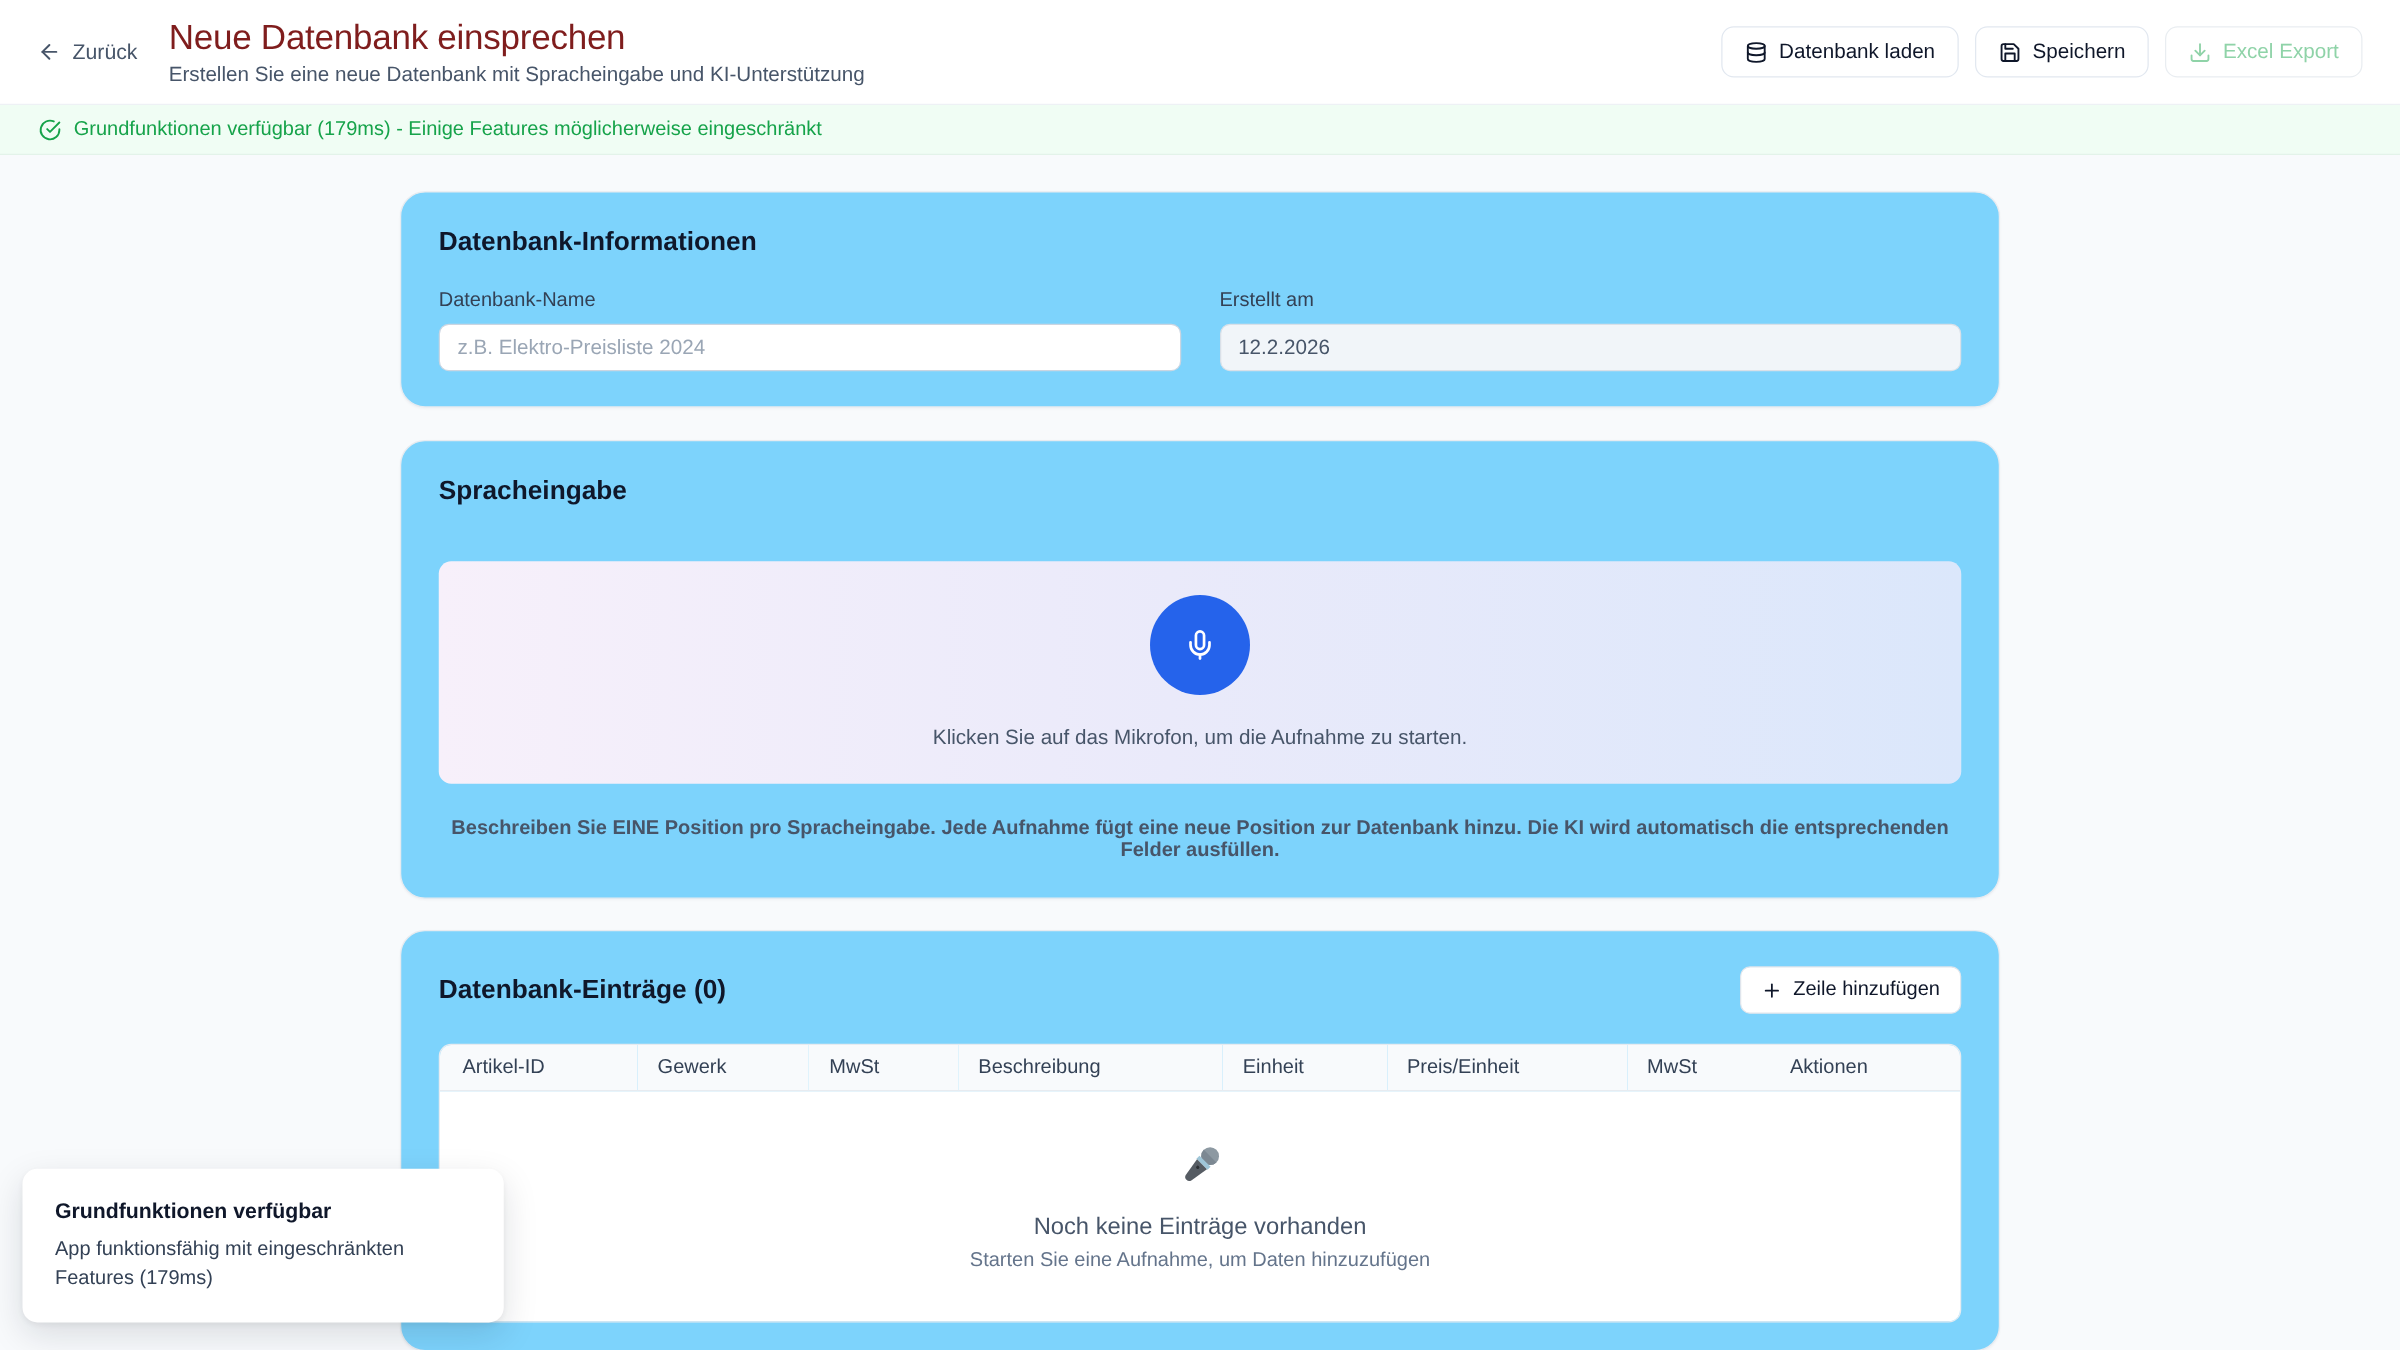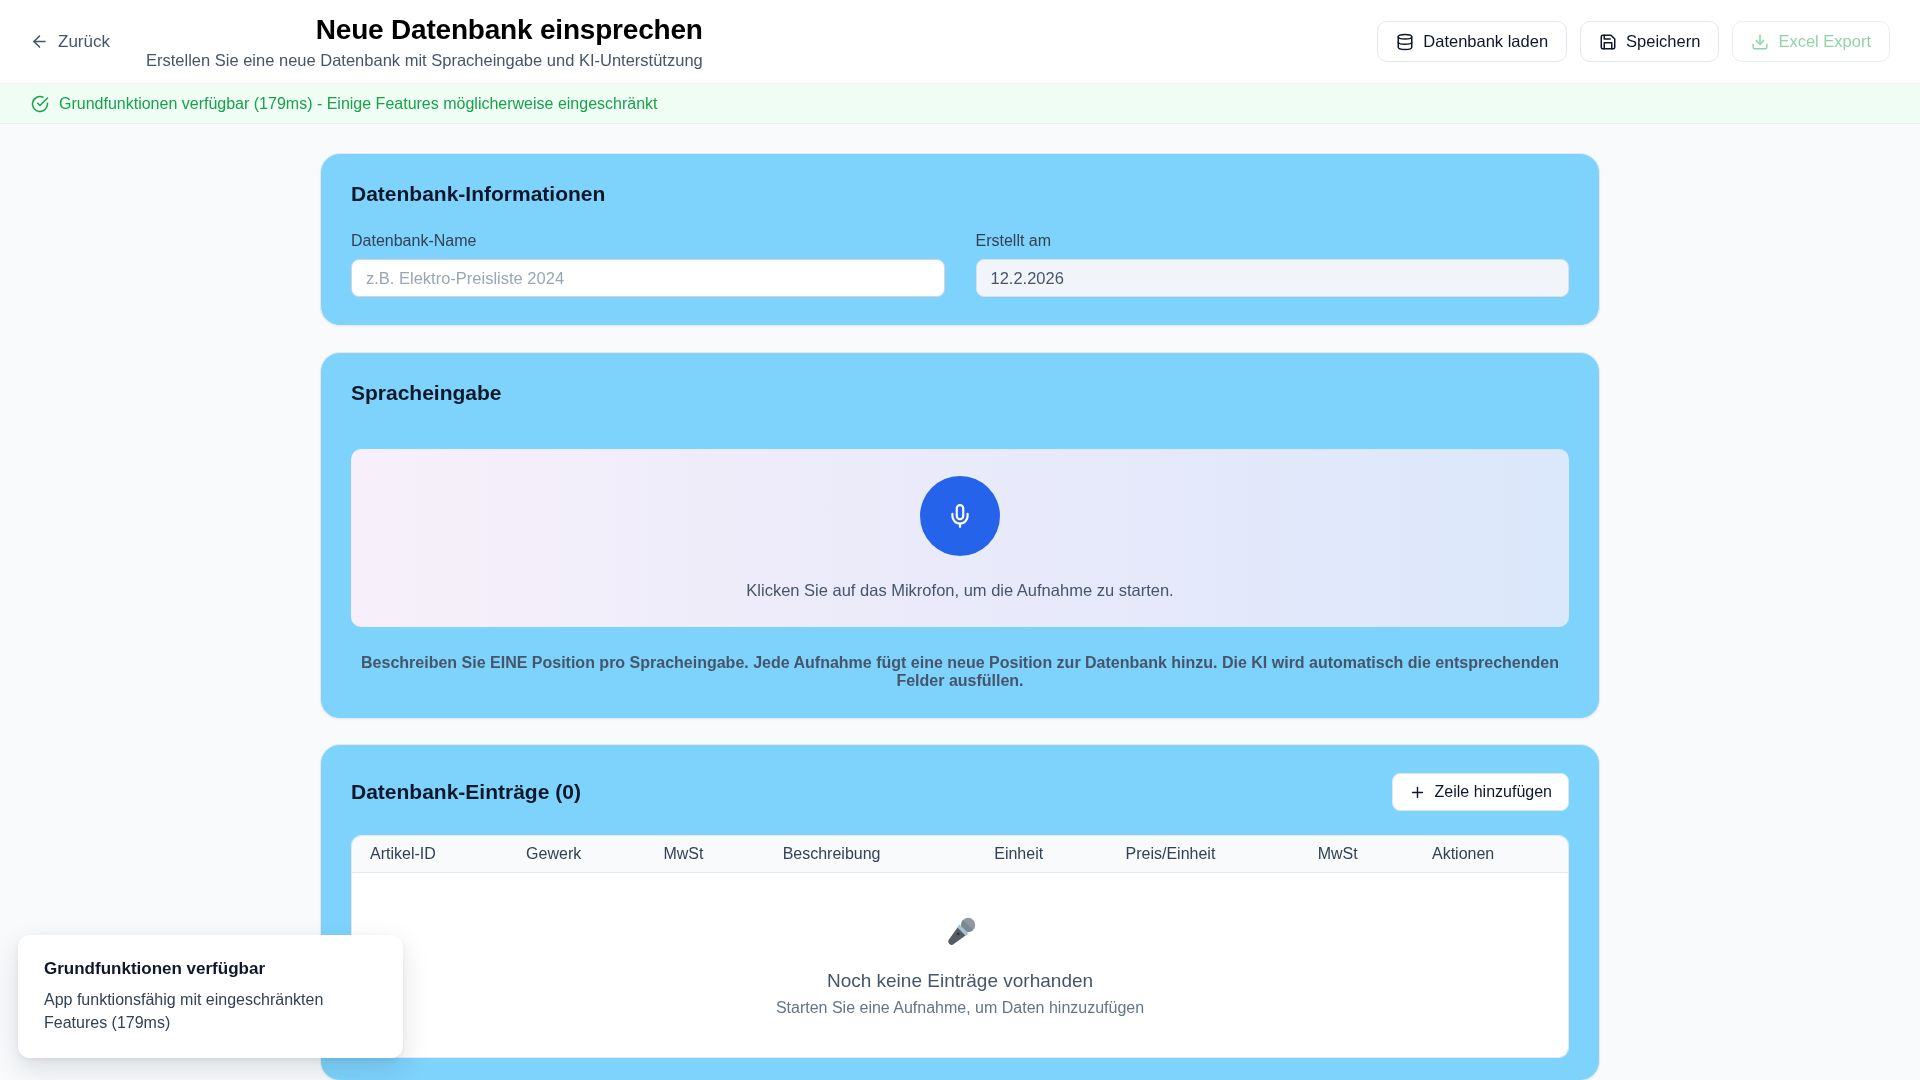--- a/index.html
+++ b/index.html
@@ -10,24 +10,24 @@
     color: #0f172a;
   }
 
   
   .header {
     height: 84px; background: #ffffff; display: flex; align-items: center;
     padding: 0 30px; border-bottom: 1px solid #eef1f5;
   }
   .back-link {
     display: flex; align-items: center; gap: 9px; color: #475569;
-    font-size: 17px; cursor: pointer; margin-right: 36px; white-space: nowrap;
+    font-size: 17px; cursor: pointer; margin-right: 25px; white-space: nowrap;
   }
   .title-block { display: flex; flex-direction: column; }
-  .page-title { font-size: 28px; font-weight: 700; color: #000000; letter-spacing: -0.2px; text-align: right; }
+  .page-title { font-size: 28px; font-weight: 400; color: #7f1d1d; letter-spacing: -0.2px; }
   .page-subtitle { font-size: 16.5px; color: #475569; margin-top: 5px; }
   .header-actions { margin-left: auto; display: flex; gap: 13px; }
   .btn {
     display: inline-flex; align-items: center; gap: 9px; height: 41px;
     padding: 0 18px; background: #fff; border: 1px solid #e2e8f0;
     border-radius: 10px; font-size: 16.5px; font-weight: 500; color: #0f172a;
     font-family: inherit; cursor: pointer; white-space: nowrap;
   }
   .btn svg { flex: 0 0 auto; }
   .btn.disabled { color: #8fd3a8; border-color: #e9edf1; cursor: default; }

